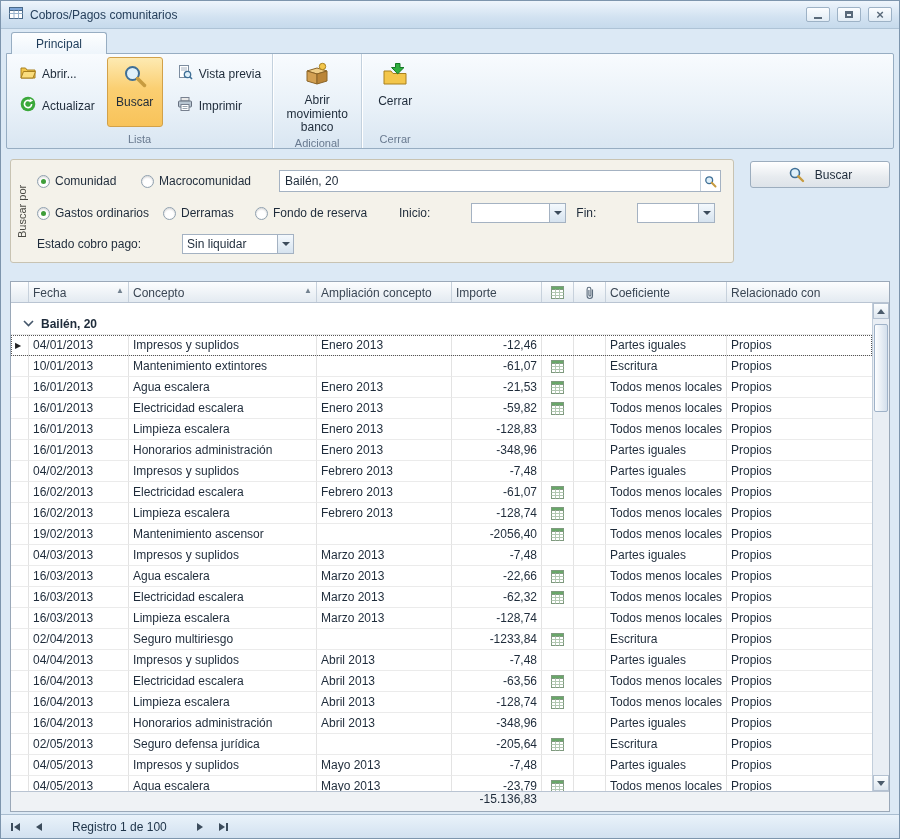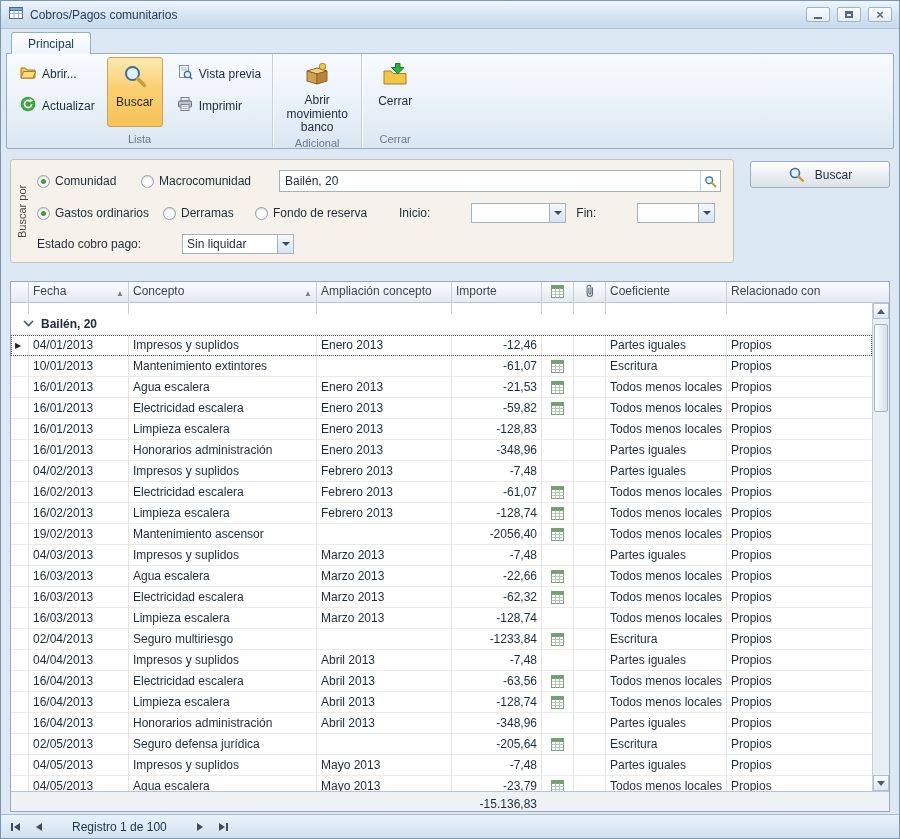--- a/index.html
+++ b/index.html
@@ -14,21 +14,21 @@
   .titlebar .title { font-size: 12px; color: #27405c; }
   .win-controls { margin-left: auto; display: flex; gap: 7px; }
   .win-btn { width: 24px; height: 15px; border: 1px solid #9db2c6; border-radius: 2px; background: linear-gradient(#fbfdff,#e2ecf5);
     display: flex; align-items: center; justify-content: center; color: #5a6a7a; }
   .glyph-min { width: 8px; height: 2px; background: #5a6a7a; margin-top: 7px; }
   .glyph-max { width: 8px; height: 7px; border: 2px solid #5a6a7a; border-top-width: 3px; }
   .glyph-close { font-size: 13px; line-height: 1; font-weight: bold; }
 
   
   .tabstrip { height: 24px; flex: none; display: flex; align-items: flex-end; padding: 0 0 0 10px; }
-  .ribbon-tab { position: relative; top: 1px; z-index: 2; padding: 4px 16px 3px; font-size: 12px; color: #1e3c5a;
+  .ribbon-tab { position: relative; top: 1px; z-index: 2; padding: 4px 24px 3px; font-size: 12px; color: #1e3c5a;
     background: linear-gradient(#fdfeff, #eef5fb); border: 1px solid #97adc2; border-bottom: none; border-radius: 3px 3px 0 0; }
   .ribbon { height: 96px; flex: none; margin: 0 5px; border: 1px solid #97adc2; border-radius: 0 2px 2px 2px;
     background: linear-gradient(#f8fbfe 0%, #e9f1f8 55%, #d9e6f2 100%); display: flex; }
   .rgroup { display: flex; flex-direction: column; padding: 0 2px; justify-content: center; }
   .rgroup + .rgroup { border-left: 1px solid #c3d1de; box-shadow: inset 1px 0 0 #ffffff; }
   .rgroup-content { flex: 1; display: flex; align-items: flex-start; }
   .rgroup-label { height: 18px; font-size: 11px; color: #68798f; display: flex; align-items: center; justify-content: center; }
   .btn-col { display: flex; flex-direction: column; gap: 9px; padding: 8px 4px 0 6px; }
   .small-btn { display: flex; align-items: center; gap: 6px; padding: 2px 5px; border-radius: 3px; white-space: nowrap; }
   .big-btn { width: 56px; min-height: 70px; margin: 3px 3px 0; padding: 5px 2px 2px; border-radius: 3px;
@@ -60,21 +60,21 @@
   .dd-arrow { width: 0; height: 0; border: 4px solid transparent; border-top: 4px solid #3c4c5c; margin-top: 4px; }
   .w-inicio { width: 95px; } .w-fin { width: 78px; } .w-estado { width: 112px; }
   .lbl { white-space: nowrap; }
   .ml { margin-left: 10px; }
   .buscar-btn { flex: none; width: 140px; height: 27px; margin-left: 16px; margin-top: 2px; border: 1px solid #9cadbe; border-radius: 3px;
     background: linear-gradient(#ffffff,#e7ebef 60%,#dde3e9); display: flex; align-items: center; justify-content: center; gap: 10px; }
 
   
   .grid { flex: 1; margin: 18px 9px 0; border: 1px solid #9aa8b8; background: #fff; display: flex; flex-direction: column; overflow: hidden; }
   .grid-header { flex: none; height: 21px; display: flex; background: linear-gradient(#fcfdfe, #e3eaf1); border-bottom: 1px solid #b9c4d2; color: #3a4654; }
-  .hcell { display: flex; align-items: flex-end; padding: 16px 4px; border-right: 1px solid #c7d1dc; overflow: hidden; white-space: nowrap; }
+  .hcell { display: flex; align-items: flex-start; padding: 4px 4px; border-right: 1px solid #c7d1dc; overflow: hidden; white-space: nowrap; }
   .sort { margin-left: auto; font-size: 8px; color: #72818f; padding-left: 3px; }
   .gutter { width: 18px; flex: none; }
   .c-fecha { width: 100px; flex: none; }
   .c-concepto { width: 188px; flex: none; }
   .c-ampl { width: 135px; flex: none; }
   .c-importe { width: 90px; flex: none; }
   .c-doc { width: 32px; flex: none; justify-content: center; }
   .c-clip { width: 32px; flex: none; justify-content: center; }
   .c-coef { width: 121px; flex: none; }
   .c-rel { flex: 1; }
@@ -90,21 +90,21 @@
   .ind { font-size: 8px; color: #222; }
   
   .vscroll { flex: none; width: 17px; background: #e9eef4; border-left: 1px solid #c2cedb; display: flex; flex-direction: column; }
   .vs-btn { flex: none; height: 16px; background: linear-gradient(#fbfdfe,#dde6ef); border: 1px solid #b4c1d1; display: flex; align-items: center; justify-content: center; }
   .tri-up { width: 0; height: 0; border: 4px solid transparent; border-bottom: 5px solid #4c5c6c; margin-bottom: 4px; }
   .tri-down { width: 0; height: 0; border: 4px solid transparent; border-top: 5px solid #4c5c6c; margin-top: 4px; }
   .vs-track { flex: 1; position: relative; }
   .vs-thumb { position: absolute; top: 5px; left: 1px; right: 1px; height: 88px; border: 1px solid #9fb2c8; border-radius: 2px;
     background: linear-gradient(90deg,#fdfeff,#d3dfec); }
   
-  .grid-summary { flex: none; height: 20px; border-top: 1px solid #b9c4d2; background: #eff2f5; display: flex; align-items: flex-end; }
+  .grid-summary { flex: none; height: 20px; border-top: 1px solid #b9c4d2; background: #eff2f5; display: flex; align-items: flex-start; }
   .sum-spacer { width: 441px; flex: none; }
   .sum-importe { width: 90px; flex: none; text-align: right; padding-right: 5px; }
 
   
   .statusbar { flex: none; height: 24px; margin-top: 2px; border-top: 1px solid #a9bdd0; background: linear-gradient(#e9f2fa,#d2e1f0);
     display: flex; align-items: center; padding: 0 6px; gap: 8px; }
   .nav-btn { display: flex; align-items: center; gap: 1px; padding: 3px 4px; border-radius: 2px; }
   .tri-left  { width: 0; height: 0; border-top: 4px solid transparent; border-bottom: 4px solid transparent; border-right: 6px solid #3c4c5c; }
   .tri-right { width: 0; height: 0; border-top: 4px solid transparent; border-bottom: 4px solid transparent; border-left: 6px solid #3c4c5c; }
   .nav-bar { width: 2px; height: 8px; background: #3c4c5c; }

